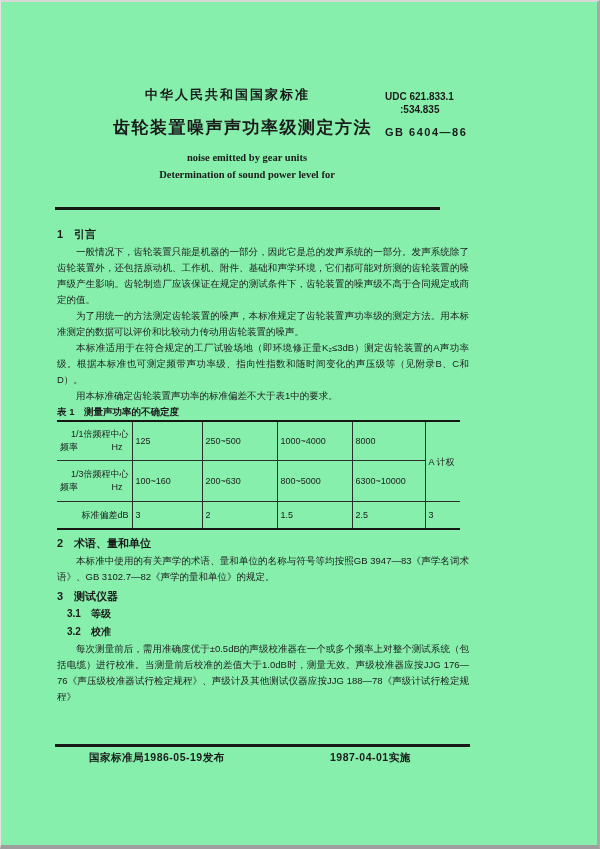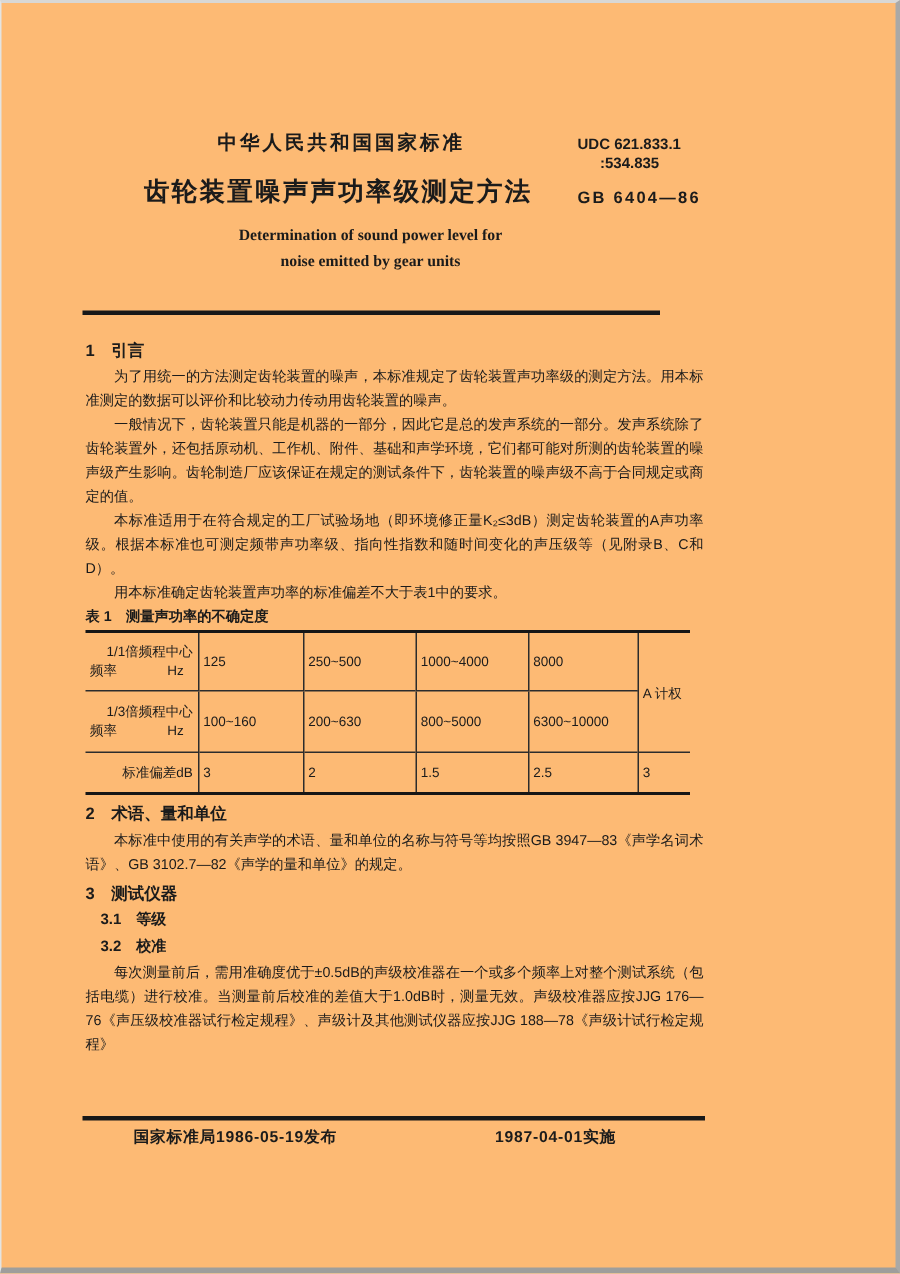--- a/index.html
+++ b/index.html
@@ -1,31 +1,31 @@
 <!DOCTYPE html>
 <html><head>
 <meta charset="utf-8">
 <style>
   html,body{margin:0;padding:0;}
   body{
     width:600px;height:849px;background:#ffffff;
     font-family:"Liberation Sans",sans-serif;color:#1b1b1b;
     -webkit-font-smoothing:antialiased;
   }
-  .page{position:relative;width:600px;height:849px;background:#fdba74;overflow:hidden;}
+  .page{position:relative;width:600px;height:849px;background:#86efac;overflow:hidden;}
   .scan-edges{
     position:absolute;inset:0;pointer-events:none;box-sizing:border-box;
     border-top:2px solid #d8d8d6;border-left:1px solid #e4e4e2;
     border-right:3px solid #a9a9a7;border-bottom:4px solid #9e9e9c;
   }
   
   .std-label{position:absolute;top:86px;left:145px;font-size:13px;font-weight:bold;letter-spacing:2px;}
   .udc{position:absolute;top:90px;left:385px;font-size:10px;font-weight:bold;line-height:13px;}
   .udc .l2{padding-left:15px;}
-  .doc-title{position:absolute;top:116px;left:96px;font-size:17px;font-weight:bold;letter-spacing:1.5px;}
+  .doc-title{position:absolute;top:116px;left:113px;font-size:17px;font-weight:bold;letter-spacing:1.5px;}
   .gb-num{position:absolute;top:126px;left:385px;font-size:11px;font-weight:bold;letter-spacing:1.5px;}
   .subtitle-en{
     position:absolute;top:149px;left:115px;width:264px;text-align:center;
     font-family:"Liberation Serif",serif;font-weight:bold;font-size:10.5px;line-height:17px;
   }
   .rule-header{position:absolute;top:207px;left:55px;width:385px;height:3px;background:#181818;}
   
   .content{position:absolute;top:226px;left:57px;width:412px;font-size:9.5px;line-height:16px;}
   .content p{margin:0;text-align:justify;text-indent:2em;}
   .h-sec{font-size:11px;font-weight:bold;margin:3px 0 2px;}
@@ -55,30 +55,30 @@
 <div class="page">
 
   <div class="std-label">中华人民共和国国家标准</div>
   <div class="udc">
     <div>UDC 621.833.1</div>
     <div class="l2">:534.835</div>
   </div>
   <div class="doc-title">齿轮装置噪声声功率级测定方法</div>
   <div class="gb-num">GB 6404—86</div>
   <div class="subtitle-en">
+    <div>noise emitted by gear units</div>
     <div>Determination of sound power level for</div>
-    <div>noise emitted by gear units</div>
   </div>
   <div class="rule-header"></div>
 
   <div class="content">
 
     <div class="h-sec first">1　引言</div>
+    <p>一般情况下，齿轮装置只能是机器的一部分，因此它是总的发声系统的一部分。发声系统除了齿轮装置外，还包括原动机、工作机、附件、基础和声学环境，它们都可能对所测的齿轮装置的噪声级产生影响。齿轮制造厂应该保证在规定的测试条件下，齿轮装置的噪声级不高于合同规定或商定的值。</p>
     <p>为了用统一的方法测定齿轮装置的噪声，本标准规定了齿轮装置声功率级的测定方法。用本标准测定的数据可以评价和比较动力传动用齿轮装置的噪声。</p>
-    <p>一般情况下，齿轮装置只能是机器的一部分，因此它是总的发声系统的一部分。发声系统除了齿轮装置外，还包括原动机、工作机、附件、基础和声学环境，它们都可能对所测的齿轮装置的噪声级产生影响。齿轮制造厂应该保证在规定的测试条件下，齿轮装置的噪声级不高于合同规定或商定的值。</p>
     <p>本标准适用于在符合规定的工厂试验场地（即环境修正量K₂≤3dB）测定齿轮装置的A声功率级。根据本标准也可测定频带声功率级、指向性指数和随时间变化的声压级等（见附录B、C和D）。</p>
     <p>用本标准确定齿轮装置声功率的标准偏差不大于表1中的要求。</p>
 
     <p class="tbl-caption">表 1　测量声功率的不确定度</p>
 
     <table class="t1">
       <colgroup>
         <col style="width:75px">
           <col style="width:70px">
           <col style="width:75px">

